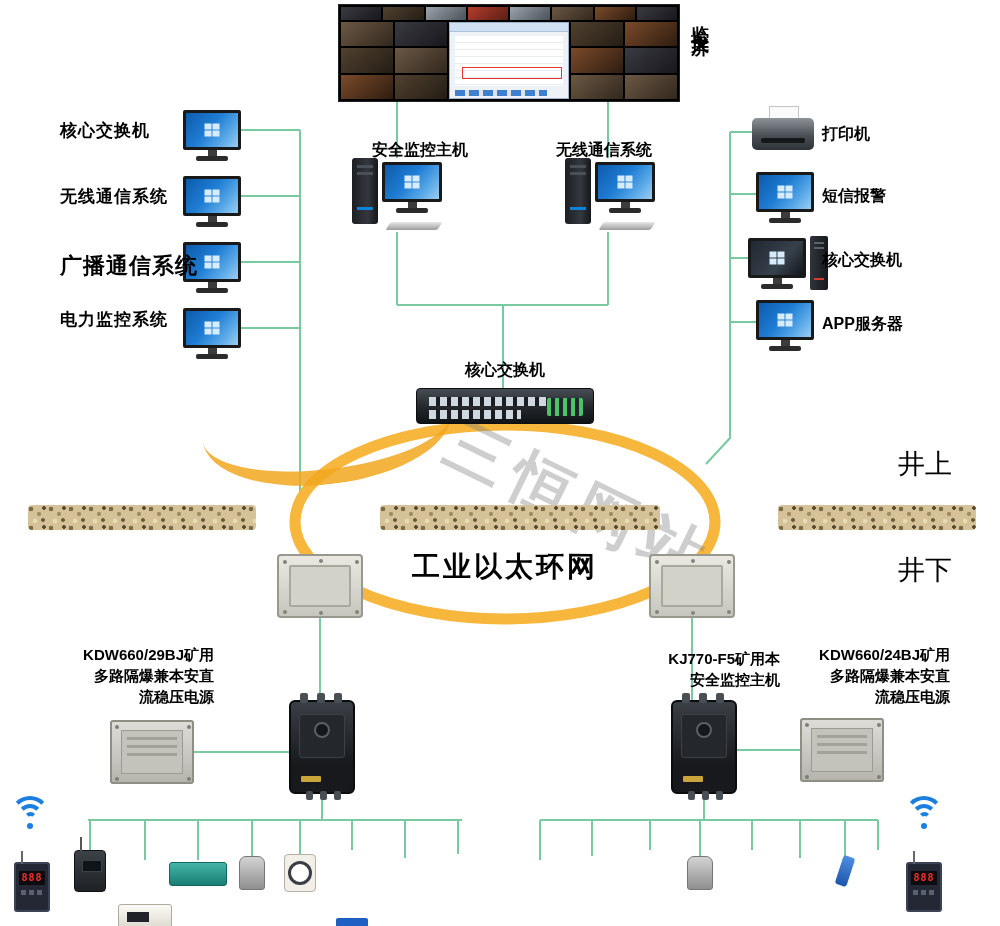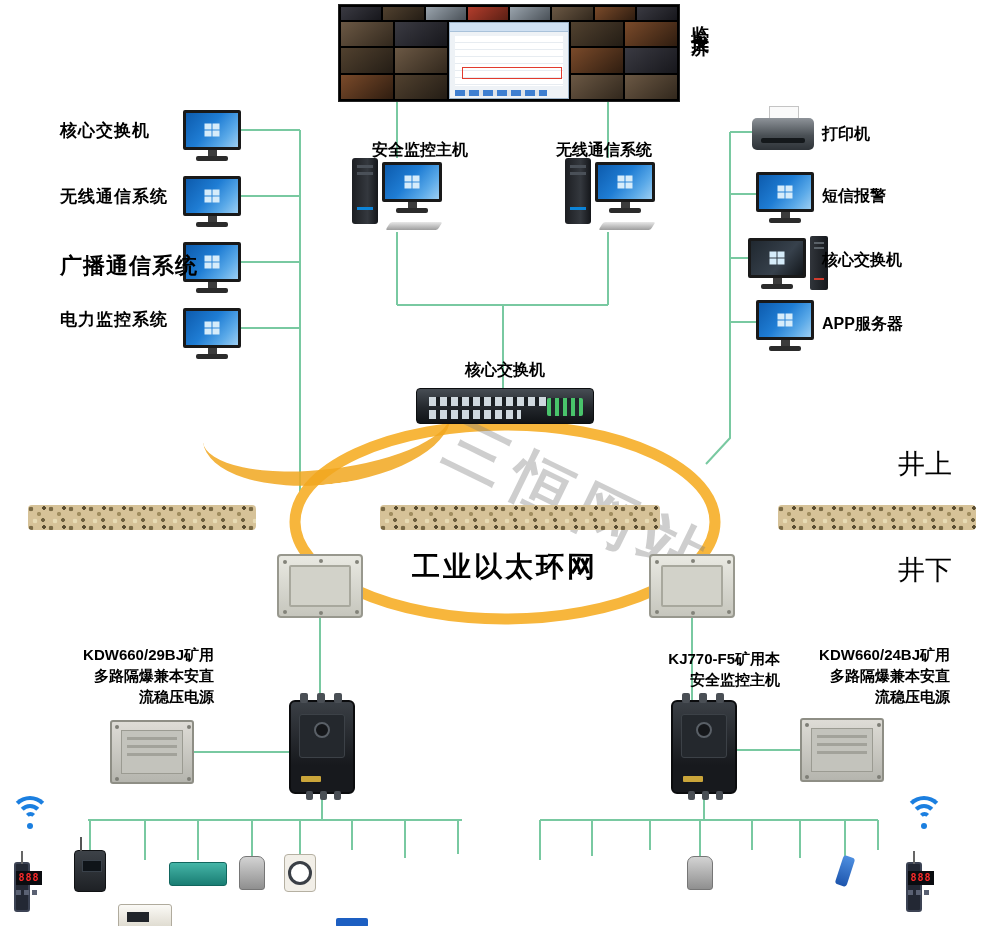--- a/index.html
+++ b/index.html
@@ -137,21 +137,21 @@
 
   
   .wifi{width:44px;height:34px}
   .wifi i{position:absolute;left:50%;border-style:solid;border-color:#1b7fe0 transparent transparent transparent;border-radius:50%}
   .wifi .a1{width:40px;height:40px;margin-left:-20px;top:0;border-width:4px}
   .wifi .a2{width:26px;height:26px;margin-left:-13px;top:8px;border-width:4px}
   .wifi .a3{width:13px;height:13px;margin-left:-6.5px;top:16px;border-width:4px}
   .wifi .dot{position:absolute;left:50%;top:27px;width:6px;height:6px;margin-left:-3px;background:#1b7fe0;border-radius:50%}
 
   
-  .leddev{width:16px;height:50px;background:#232834;border:2px solid #3c4354;border-radius:3px}
+  .leddev{width:36px;height:50px;background:#232834;border:2px solid #3c4354;border-radius:3px}
   .leddev .ant{position:absolute;left:5px;top:-13px;width:2px;height:13px;background:#666}
   .leddev .disp{margin:7px auto 0;width:26px;height:14px;background:#0a0c10;color:#ff2b2b;text-align:center;
     font:bold 10px "DejaVu Sans Mono","Liberation Mono",monospace;line-height:14px;letter-spacing:1px}
   .leddev .btns{margin:5px auto 0;width:22px;height:5px;
     background:repeating-linear-gradient(90deg,#5a6173 0 5px,transparent 5px 8px)}
 
   
   .s-white{width:54px;height:26px;background:linear-gradient(#fbfaf6,#dcd8cc);border:1px solid #b0ab9d;border-radius:3px;position:relative}
   .s-white::after{content:"";position:absolute;left:8px;top:7px;width:22px;height:10px;background:#20242a}
   .s-teal{width:58px;height:24px;background:linear-gradient(#45b5a7,#197d73);border:1px solid #11665e;border-radius:3px}

